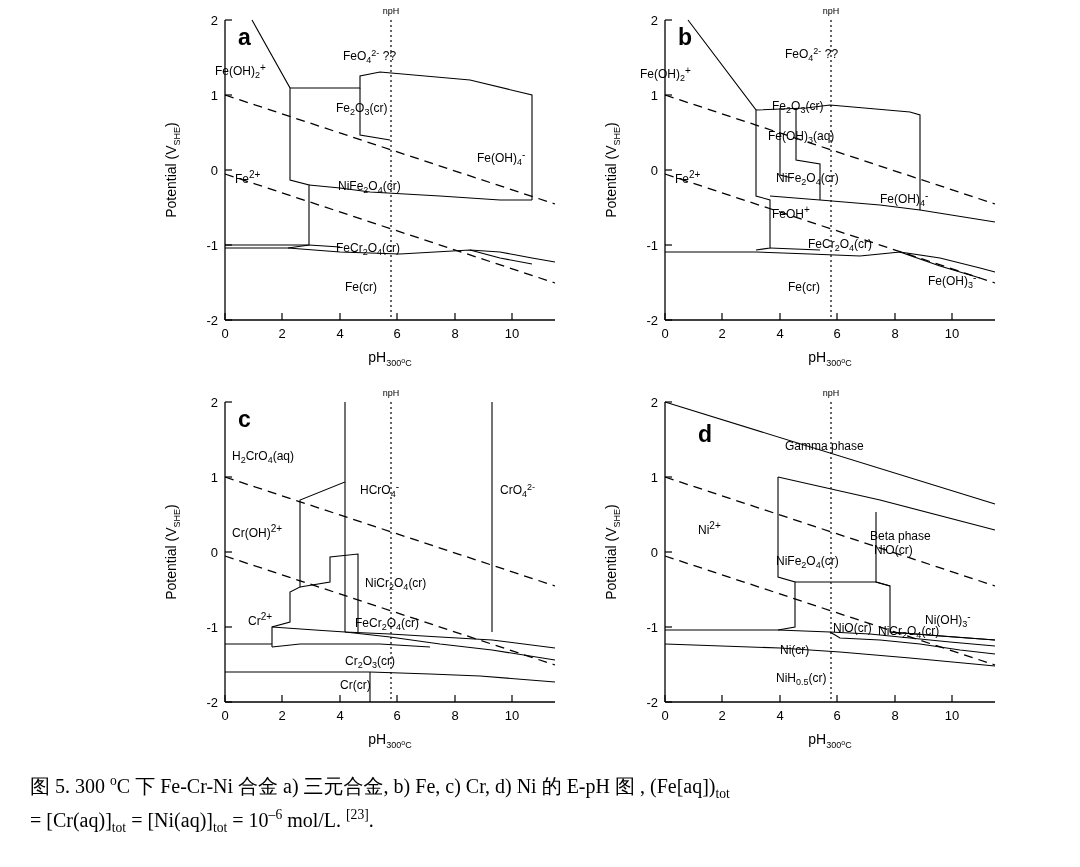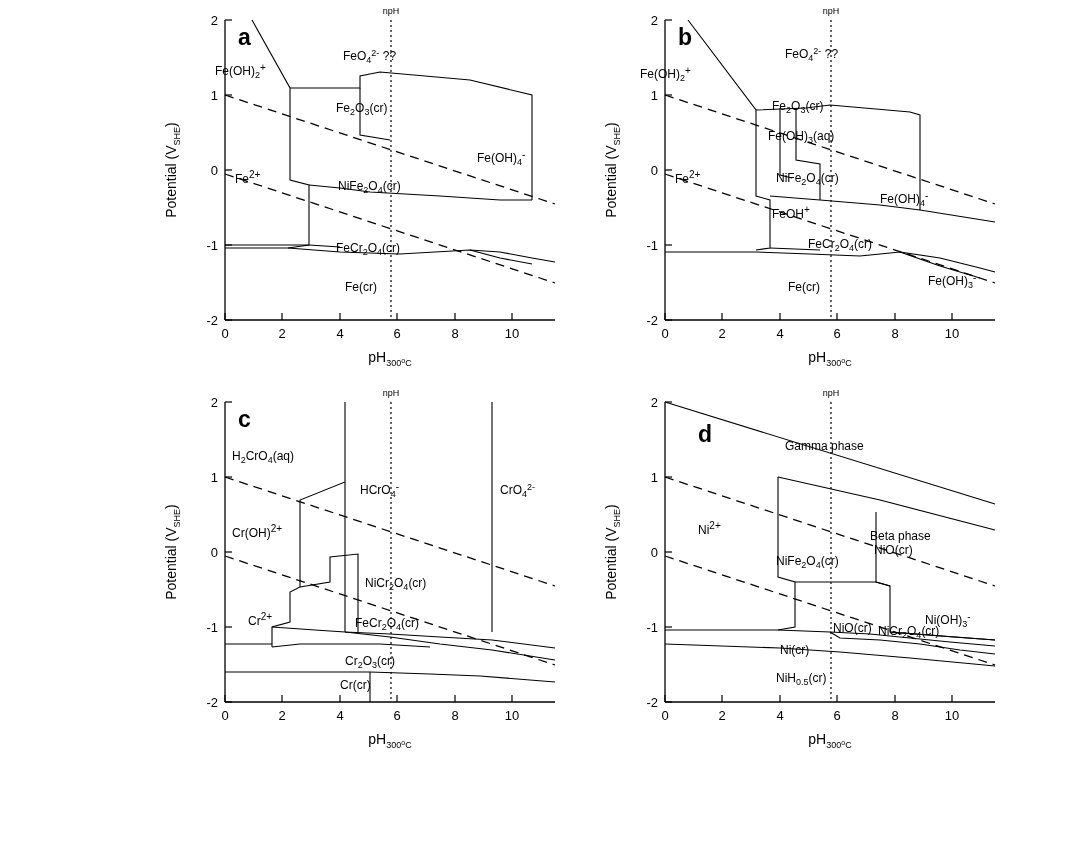--- a/index.html
+++ b/index.html
@@ -303,13 +303,19 @@
       <text x="345" y="242" font-size="12">Ni(OH)<tspan dy="3" font-size="9">3</tspan><tspan dy="-7" font-size="10">-</tspan></text>
       <text x="253" y="250" font-size="12">NiO(cr)</text>
       <text x="298" y="253" font-size="12">NiCr<tspan dy="3" font-size="9">2</tspan><tspan dy="-3">O</tspan><tspan dy="3" font-size="9">4</tspan><tspan dy="-3">(cr)</tspan></text>
       <text x="200" y="272" font-size="12">Ni(cr)</text>
       <text x="196" y="300" font-size="12">NiH<tspan dy="3" font-size="9">0.5</tspan><tspan dy="-3">(cr)</tspan></text>
     </svg>
   </div>
 </div>
 
 <div class="caption">
+  <div>
+    <span>图 5. 300 </span><sup>o</sup><span>C 下 Fe-Cr-Ni 合金  a)  三元合金, b) Fe, c) Cr, d) Ni 的 E-pH 图 , (Fe[aq])</span><sub>tot</sub>
+  </div>
+  <div>
+    <span>= [Cr(aq)]</span><sub>tot</sub><span> = [Ni(aq)]</span><sub>tot</sub><span> = 10</span><sup>–6</sup><span> mol/L. </span><sup>[23]</sup><span>.</span>
+  </div>
 </div>
 
 </body></html>

